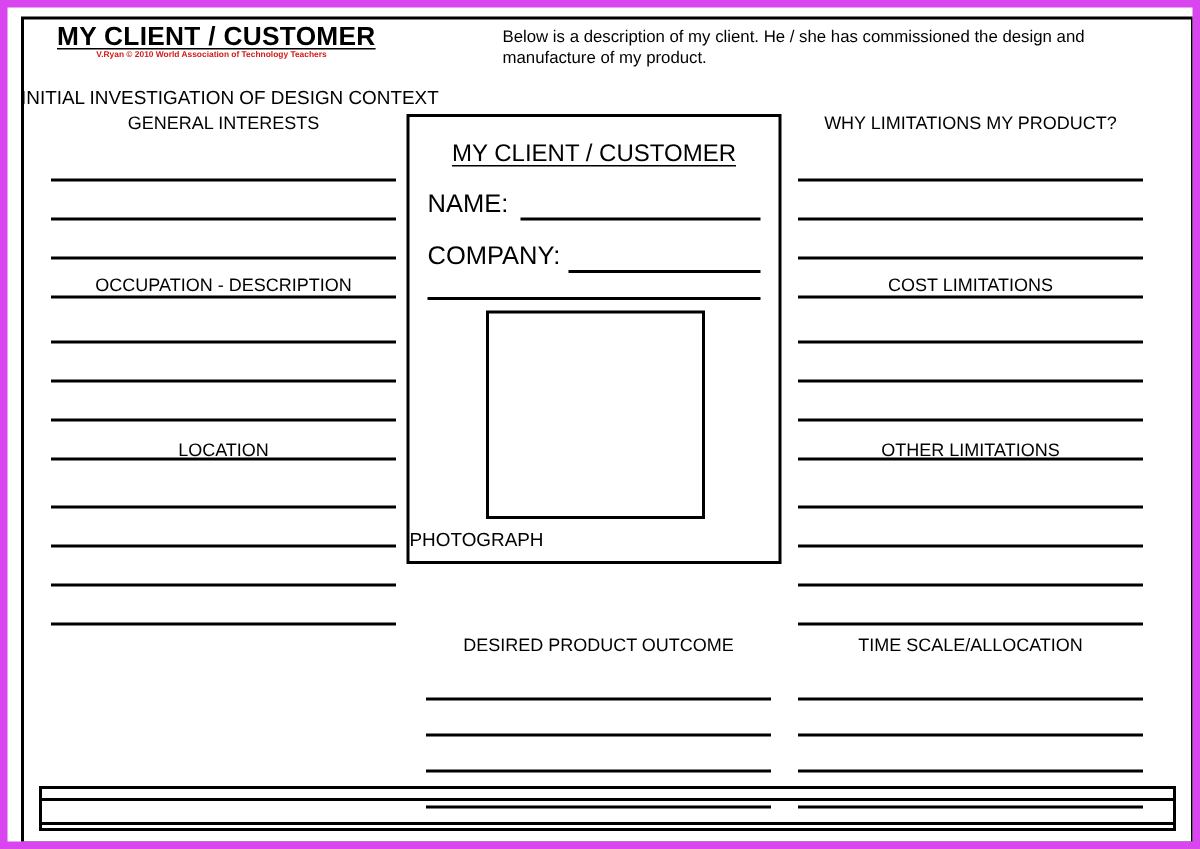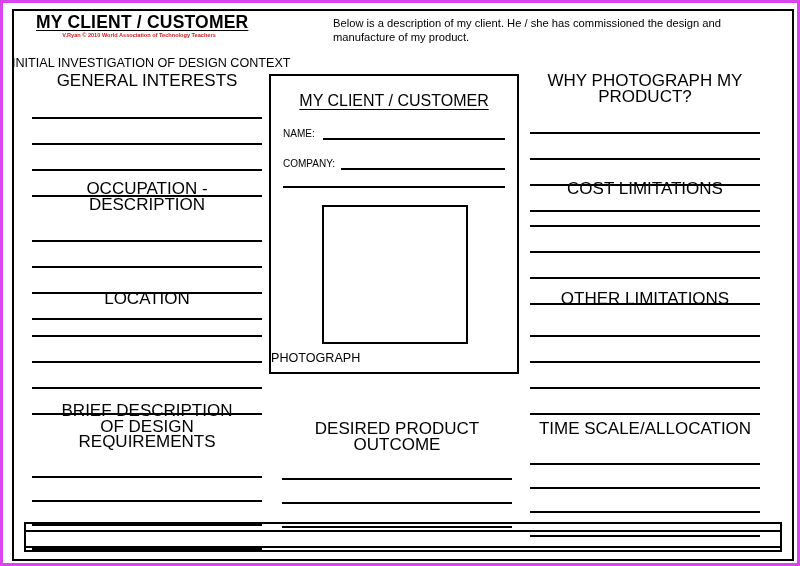--- a/index.html
+++ b/index.html
@@ -11,21 +11,21 @@
     font-family: "Liberation Sans", sans-serif;
     color: #000000;
   }
 
   .page {
     position: relative;
     width: 800px;
     height: 566px;
     box-sizing: border-box;
     background: #ffffff;
-    border: 3px solid #d946ef;
+    border: 5px solid #d946ef;
     overflow: hidden;
   }
 
   
   .frame {
     position: absolute;
     left: 9px;
     top: 6px;
     width: 782px;
     height: 552px;
@@ -78,21 +78,21 @@
     font-size: 11.2px;
     line-height: 14px;
   }
 
   
   .section {
     position: absolute;
   }
   .sec-title {
     text-align: center;
-    font-size: 17px;
+    font-size: 12px;
     line-height: 15.5px;
     white-space: pre-line;
     margin-bottom: 4px;
   }
   .rules {
     display: block;
   }
   .rule {
     height: 26px;
     border-bottom: 2px solid #000000;
@@ -116,21 +116,21 @@
     text-align: center;
     font-size: 16px;
     text-decoration: underline;
     text-underline-offset: 3px;
     white-space: nowrap;
   }
   .field {
     display: flex;
     align-items: flex-end;
     margin: 14px 12px 0 12px;
-    font-size: 10px;
+    font-size: 17px;
   }
   .field-label { white-space: nowrap; padding-bottom: 1px; }
   .field-line {
     flex: 1 1 auto;
     border-bottom: 2px solid #000000;
     height: 14px;
     margin-left: 6px;
   }
   .field.name .field-line { margin-left: 8px; }
   .card-rule {
@@ -211,21 +211,21 @@
     <div class="sec-title">LOCATION</div>
     <div class="rules">
       <div class="rule"></div>
       <div class="rule"></div>
       <div class="rule"></div>
       <div class="rule"></div>
     </div>
   </div>
 
   <div class="section" style="left:527px; top:70px; width:230px;">
-    <div class="sec-title">WHY PHOTOGRAPH MY PRODUCT?</div>
+    <div class="sec-title">WHY LIMITATIONS MY PRODUCT?</div>
     <div class="rules">
       <div class="rule"></div>
       <div class="rule"></div>
       <div class="rule"></div>
       <div class="rule"></div>
     </div>
   </div>
 
   <div class="section" style="left:527px; top:178px; width:230px;">
     <div class="sec-title">COST LIMITATIONS</div>
@@ -259,30 +259,20 @@
       <span class="field-label">COMPANY:</span>
       <span class="field-line"></span>
     </div>
 
     <div class="card-rule"></div>
 
     <div class="photo-box"></div>
     <div class="photo-caption">PHOTOGRAPH</div>
   </div>
 
-  <div class="section" style="left:29px; top:400px; width:230px;">
-    <div class="sec-title">BRIEF DESCRIPTION
-OF DESIGN REQUIREMENTS</div>
-    <div class="rules">
-      <div class="rule tight"></div>
-      <div class="rule tight"></div>
-      <div class="rule tight"></div>
-      <div class="rule tight"></div>
-    </div>
-  </div>
 
   <div class="section" style="left:279px; top:418px; width:230px;">
     <div class="sec-title">DESIRED PRODUCT OUTCOME</div>
     <div class="rules">
       <div class="rule tight"></div>
       <div class="rule tight"></div>
       <div class="rule tight"></div>
       <div class="rule tight"></div>
     </div>
   </div>

